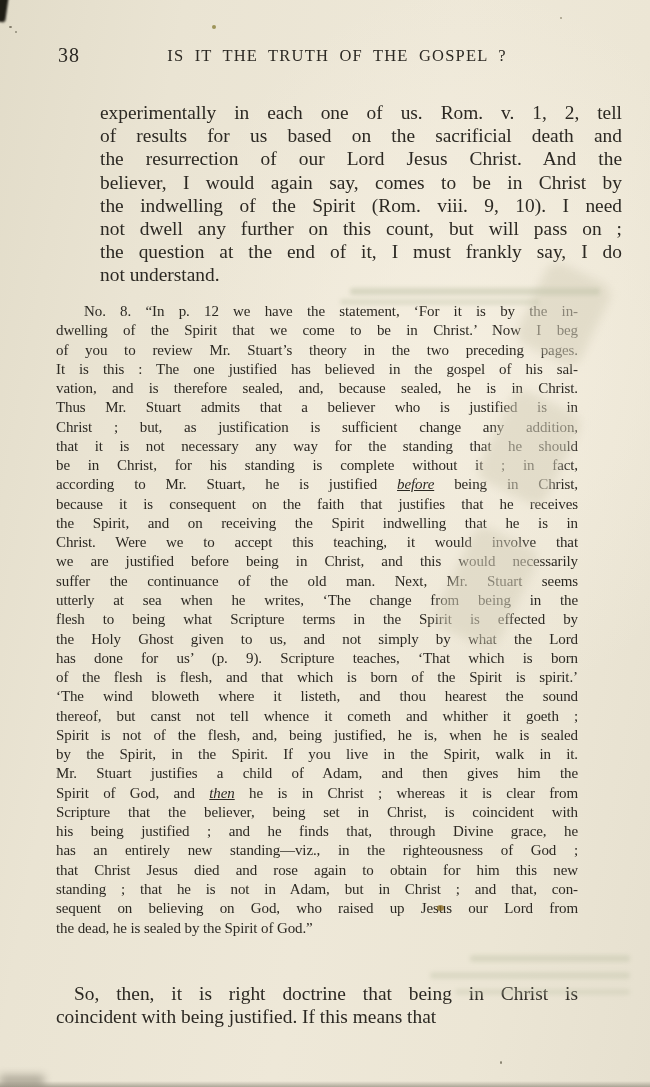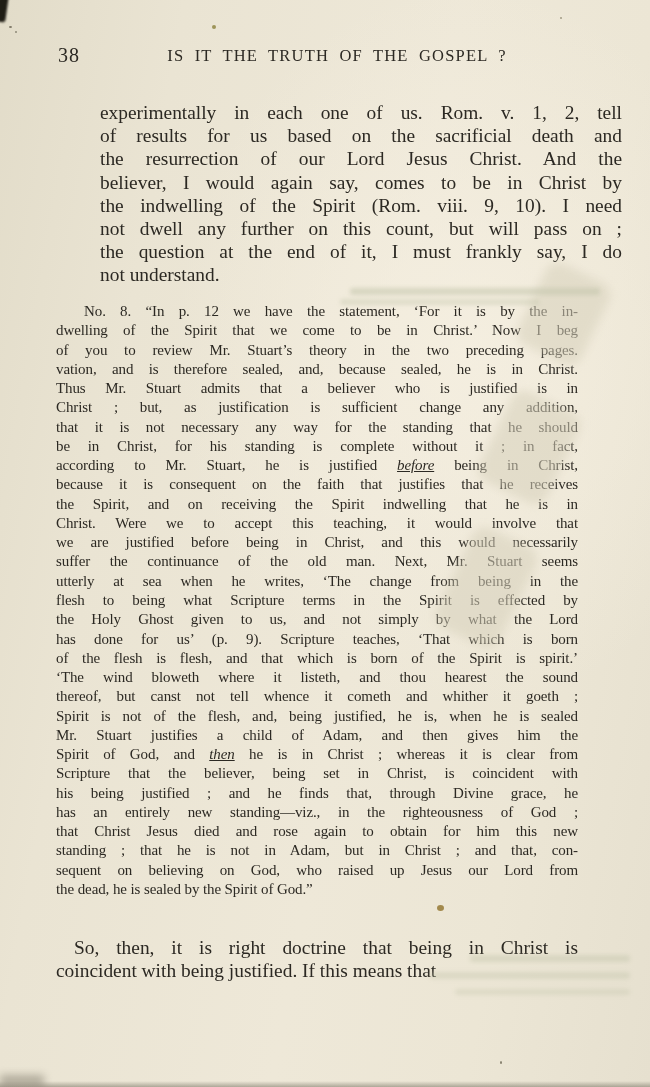--- a/index.html
+++ b/index.html
@@ -26,21 +26,21 @@
   }
   .textblock .line.last{text-align-last:left;}
   .body-text{font-size:19.4px;}
   .body-text .line{height:23.2px;line-height:23.2px;}
   .quote-text{font-size:15px;letter-spacing:-0.1px;}
   .quote-text .line{height:19.28px;line-height:19.28px;}
   .indent-first .line:first-child{text-indent:28px;}
   .indent-small .line:first-child{text-indent:18px;}
   #opening-paragraph{top:101px;margin-left:44px;}
   #quotation-paragraph{top:302px;}
-  #closing-paragraph{top:936px;}
+  #closing-paragraph{top:982px;}
   i{font-style:italic;text-decoration:underline;}
   
   .deco{position:absolute;pointer-events:none;}
   .binding-shadow{left:-3px;top:-5px;width:10px;height:27px;background:#1f1d15;
     border-radius:3px;transform:rotate(8deg);filter:blur(1px);}
   .corner-smudge{left:0;bottom:0;width:44px;height:12px;background:#6b6657;
     filter:blur(4px);opacity:.45;}
   .bottom-edge{left:0;right:0;bottom:0;height:6px;
     background:linear-gradient(to bottom,rgba(0,0,0,0),rgba(120,115,100,.55));}
   .speck{border-radius:50%;}
@@ -81,39 +81,41 @@
       <div class="line">the indwelling of the Spirit (Rom. viii. 9, 10).  I need</div>
       <div class="line">not dwell any further on this count, but will pass on ;</div>
       <div class="line">the question at the end of it, I must frankly say, I do</div>
       <div class="line last">not understand.</div>
     </div>
 
   <div id="quotation-paragraph" class="textblock quote-text indent-first">
       <div class="line">No. 8.  “In p. 12 we have the statement, ‘For it is by the in-</div>
       <div class="line">dwelling of the Spirit that we come to be in Christ.’  Now I beg</div>
       <div class="line">of you to review Mr. Stuart’s theory in the two preceding pages.</div>
+      <div class="line">It is this : The one justified has believed in the gospel of his sal-</div>
       <div class="line">vation, and is therefore sealed, and, because sealed, he is in Christ.</div>
       <div class="line">Thus Mr. Stuart admits that a believer who is justified is in</div>
       <div class="line">Christ ; but, as justification is sufficient change any addition,</div>
       <div class="line">that it is not necessary any way for the standing that he should</div>
       <div class="line">be in Christ, for his standing is complete without it ; in fact,</div>
       <div class="line">according to Mr. Stuart, he is justified <i>before</i> being in Christ,</div>
       <div class="line">because it is consequent on the faith that justifies that he receives</div>
       <div class="line">the Spirit, and on receiving the Spirit indwelling that he is in</div>
       <div class="line">Christ.  Were we to accept this teaching, it would involve that</div>
       <div class="line">we are justified before being in Christ, and this would necessarily</div>
       <div class="line">suffer the continuance of the old man.  Next, Mr. Stuart seems</div>
       <div class="line">utterly at sea when he writes, ‘The change from being in the</div>
       <div class="line">flesh to being what Scripture terms in the Spirit is effected by</div>
       <div class="line">the Holy Ghost given to us, and not simply by what the Lord</div>
       <div class="line">has done for us’ (p. 9).  Scripture teaches, ‘That which is born</div>
       <div class="line">of the flesh is flesh, and that which is born of the Spirit is spirit.’</div>
       <div class="line">‘The wind bloweth where it listeth, and thou hearest the sound</div>
       <div class="line">thereof, but canst not tell whence it cometh and whither it goeth ;</div>
       <div class="line">Spirit is not of the flesh, and, being justified, he is, when he is sealed</div>
+      <div class="line">by the Spirit, in the Spirit.  If you live in the Spirit, walk in it.</div>
       <div class="line">Mr. Stuart justifies a child of Adam, and then gives him the</div>
       <div class="line">Spirit of God, and <i>then</i> he is in Christ ; whereas it is clear from</div>
       <div class="line">Scripture that the believer, being set in Christ, is coincident with</div>
       <div class="line">his being justified ; and he finds that, through Divine grace, he</div>
       <div class="line">has an entirely new standing—viz., in the righteousness of God ;</div>
       <div class="line">that Christ Jesus died and rose again to obtain for him this new</div>
       <div class="line">standing ; that he is not in Adam, but in Christ ; and that, con-</div>
       <div class="line">sequent on believing on God, who raised up Jesus our Lord from</div>
       <div class="line last">the dead, he is sealed by the Spirit of God.”</div>
     </div>

